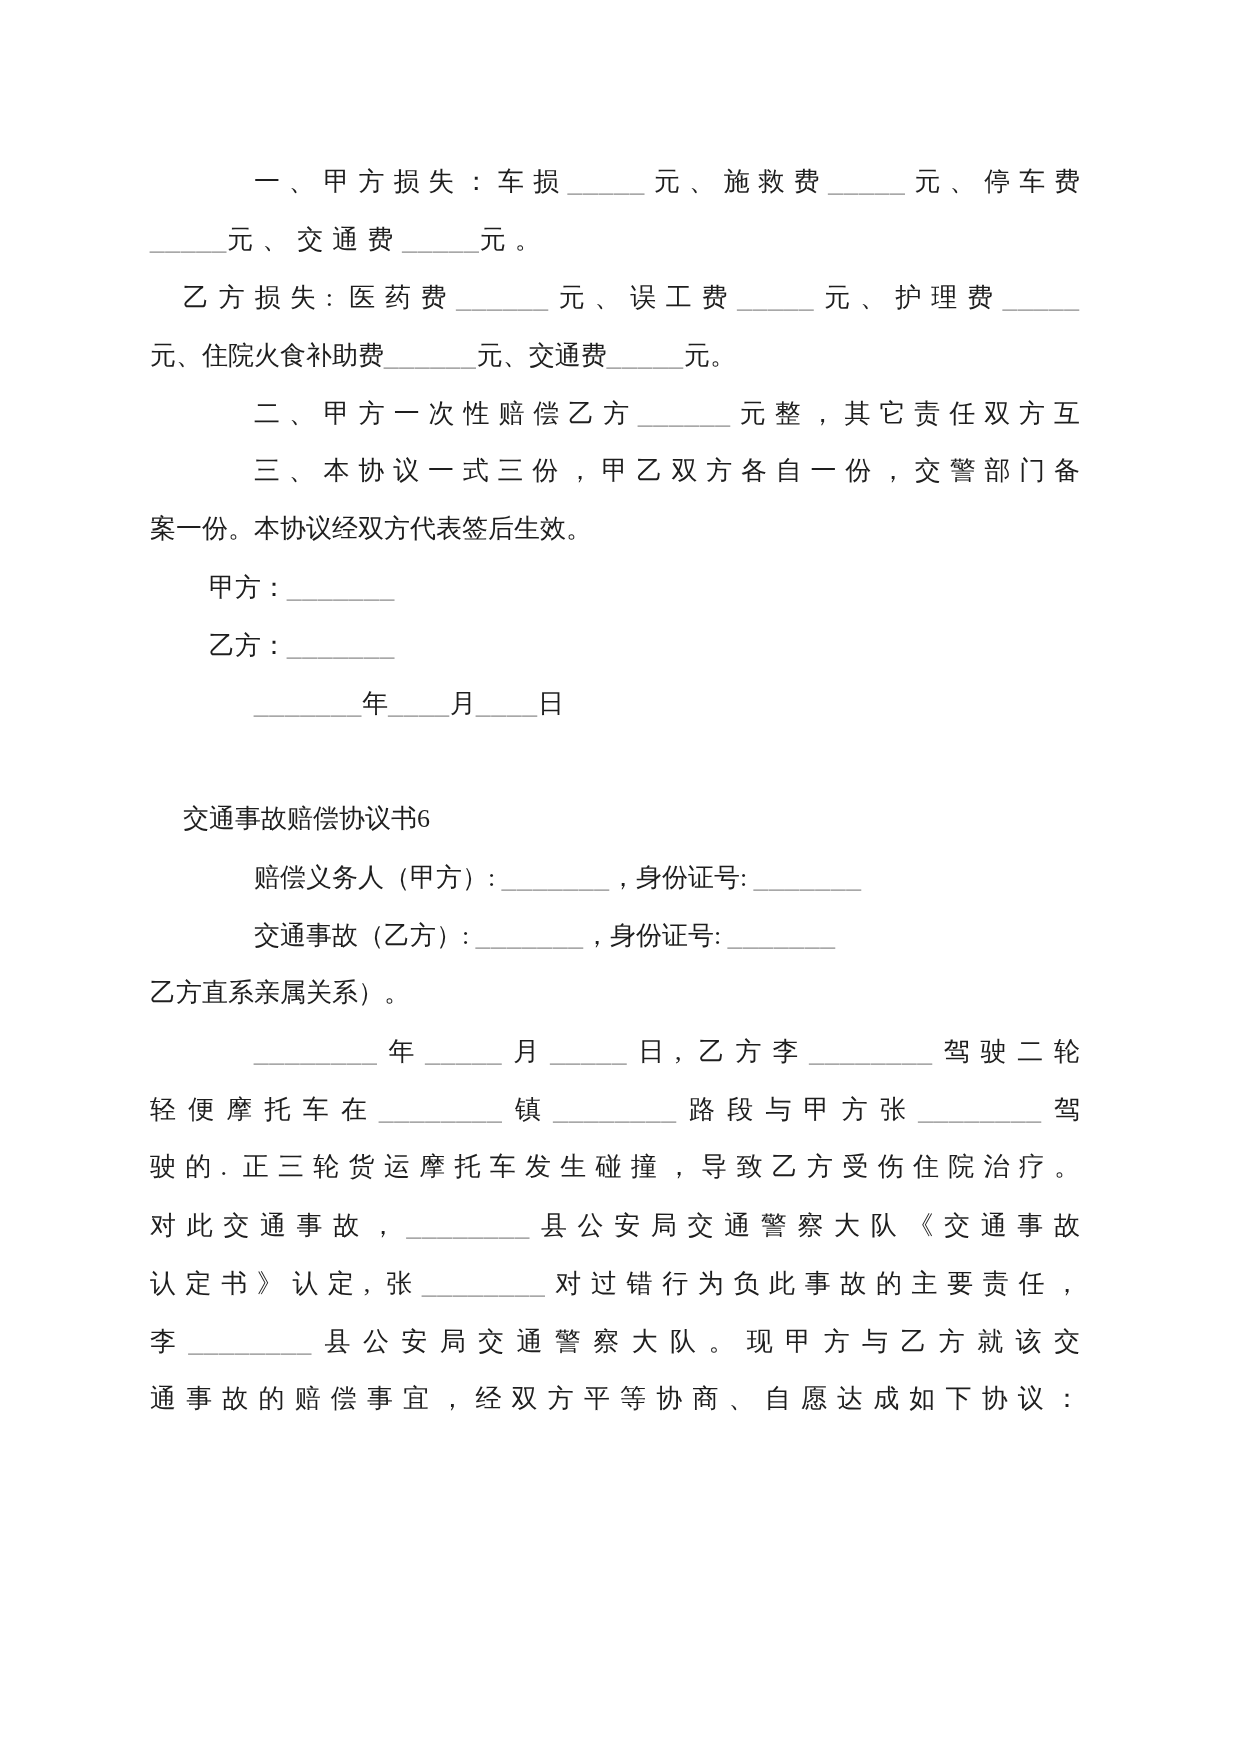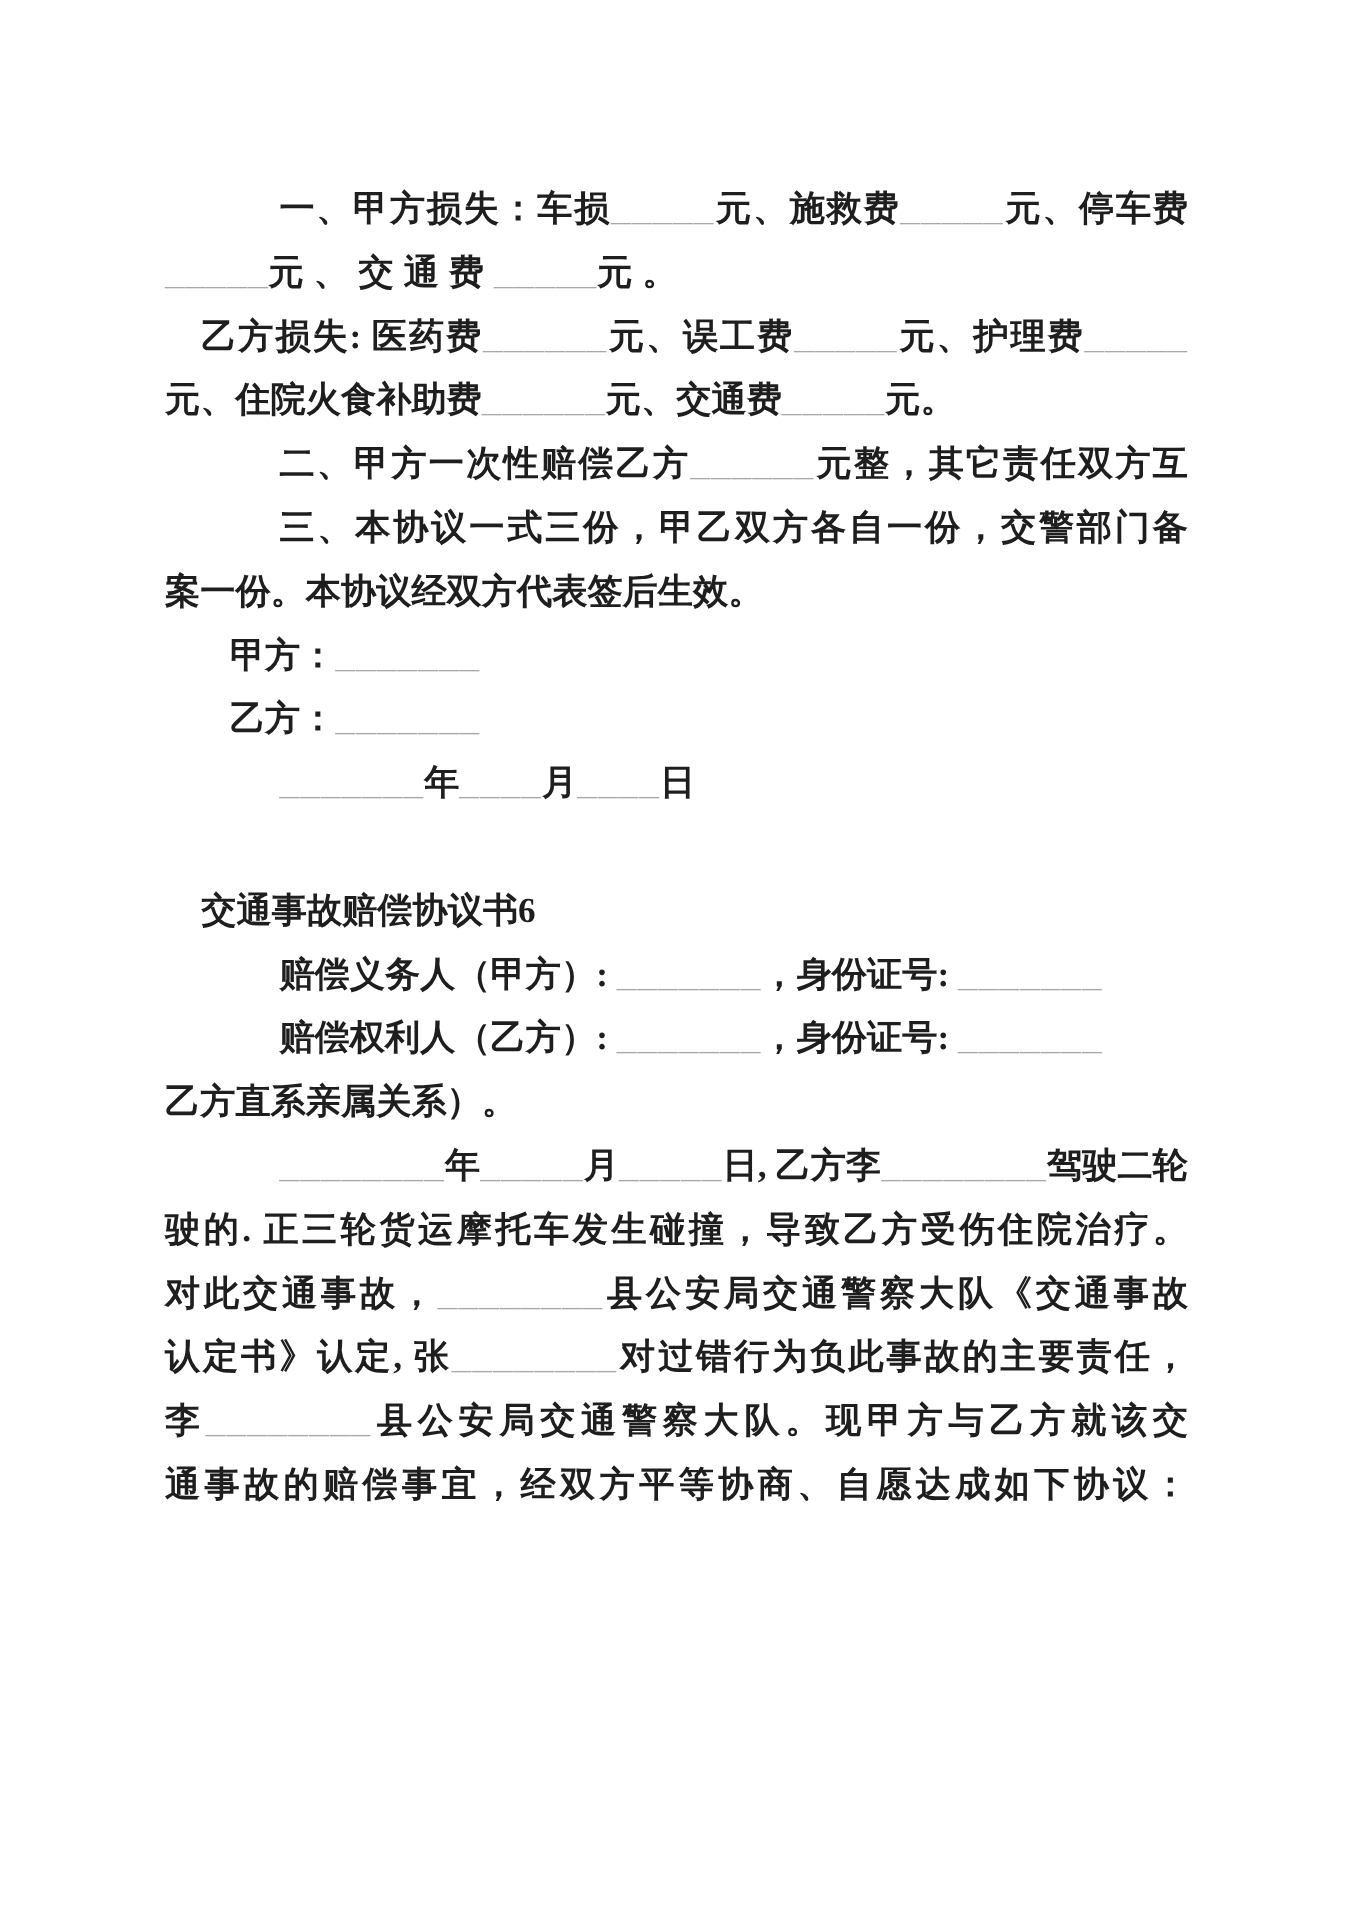--- a/index.html
+++ b/index.html
@@ -17,24 +17,24 @@
     margin: 0 auto;
     background: #ffffff;
     overflow: hidden;
   }
   .doc {
     position: absolute;
     left: 150px;
     top: 159px;
     width: 930px;
     font-family: "Liberation Serif", serif;
-    font-size: 32px;
-    line-height: 60px;
+    font-size: 26px;
+    line-height: 44px;
     color: #1e1e1e;
-    font-weight: 700;
+    font-weight: 400;
   }
   .line {
     height: 58px;
   }
   .ind0 { padding-left: 0; }
   .ind1 { padding-left: 33px; }
   .ind2 { padding-left: 59px; }
   .ind3 { padding-left: 104px; }
   
   .j {
@@ -63,22 +63,23 @@
       <div class="line ind0 nw"><span>元、住院火食补助费</span><span class="blank">______</span><span>元、交通费</span><span class="blank">_____</span><span>元。</span></div>
       <div class="line ind3 j"><span>二、甲方一次性赔偿乙方</span><span class="blank">______</span><span>元整，其它责任双方互</span></div>
       <div class="line ind3 j"><span>三、本协议一式三份，甲乙双方各自一份，交警部门备</span></div>
       <div class="line ind0 nw"><span>案一份。本协议经双方代表签后生效。</span></div>
       <div class="line ind2 nw"><span>甲方：</span><span class="blank">_______</span></div>
       <div class="line ind2 nw"><span>乙方：</span><span class="blank">_______</span></div>
       <div class="line ind3 nw"><span class="blank">_______</span><span>年</span><span class="blank">____</span><span>月</span><span class="blank">____</span><span>日</span></div>
       <div class="line ind0 nw"></div>
       <div class="line ind1 nw"><span>交通事故赔偿协议书6</span></div>
       <div class="line ind3 nw"><span>赔偿义务人（甲方）: </span><span class="blank">_______</span><span>，身份证号: </span><span class="blank">_______</span></div>
-      <div class="line ind3 nw"><span>赔偿权利人（乙方）: </span><span class="blank">_______</span><span>，身份证号: </span><span class="blank">_______</span></div>
+      <div class="line ind3 nw"><span>交通事故（乙方）: </span><span class="blank">_______</span><span>，身份证号: </span><span class="blank">_______</span></div>
       <div class="line ind0 nw"><span>乙方直系亲属关系）。</span></div>
       <div class="line ind3 j"><span class="blank">________</span><span>年</span><span class="blank">_____</span><span>月</span><span class="blank">_____</span><span>日, 乙方李</span><span class="blank">________</span><span>驾驶二轮</span></div>
+      <div class="line ind0 j"><span>轻便摩托车在</span><span class="blank">________</span><span>镇</span><span class="blank">________</span><span>路段与甲方张</span><span class="blank">________</span><span>驾</span></div>
       <div class="line ind0 j"><span>驶的. 正三轮货运摩托车发生碰撞，导致乙方受伤住院治疗。</span></div>
       <div class="line ind0 j"><span>对此交通事故，</span><span class="blank">________</span><span>县公安局交通警察大队《交通事故</span></div>
       <div class="line ind0 j"><span>认定书》认定, 张</span><span class="blank">________</span><span>对过错行为负此事故的主要责任，</span></div>
       <div class="line ind0 j"><span>李</span><span class="blank">________</span><span>县公安局交通警察大队。现甲方与乙方就该交</span></div>
       <div class="line ind0 j"><span>通事故的赔偿事宜，经双方平等协商、自愿达成如下协议：</span></div>
     </div>
 </div>
 
 </body></html>

